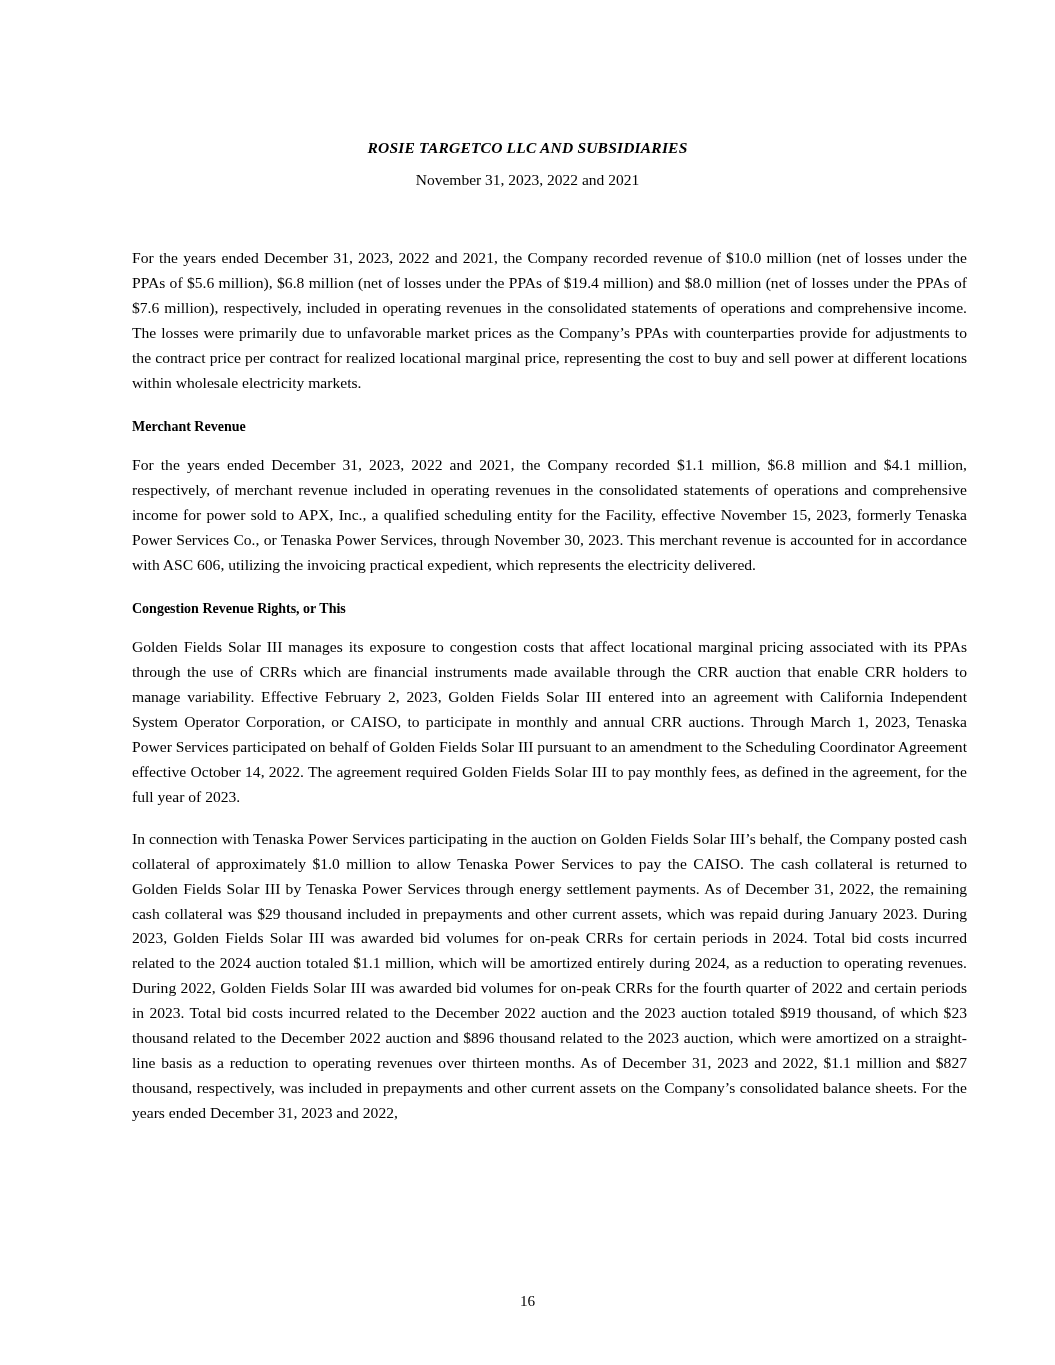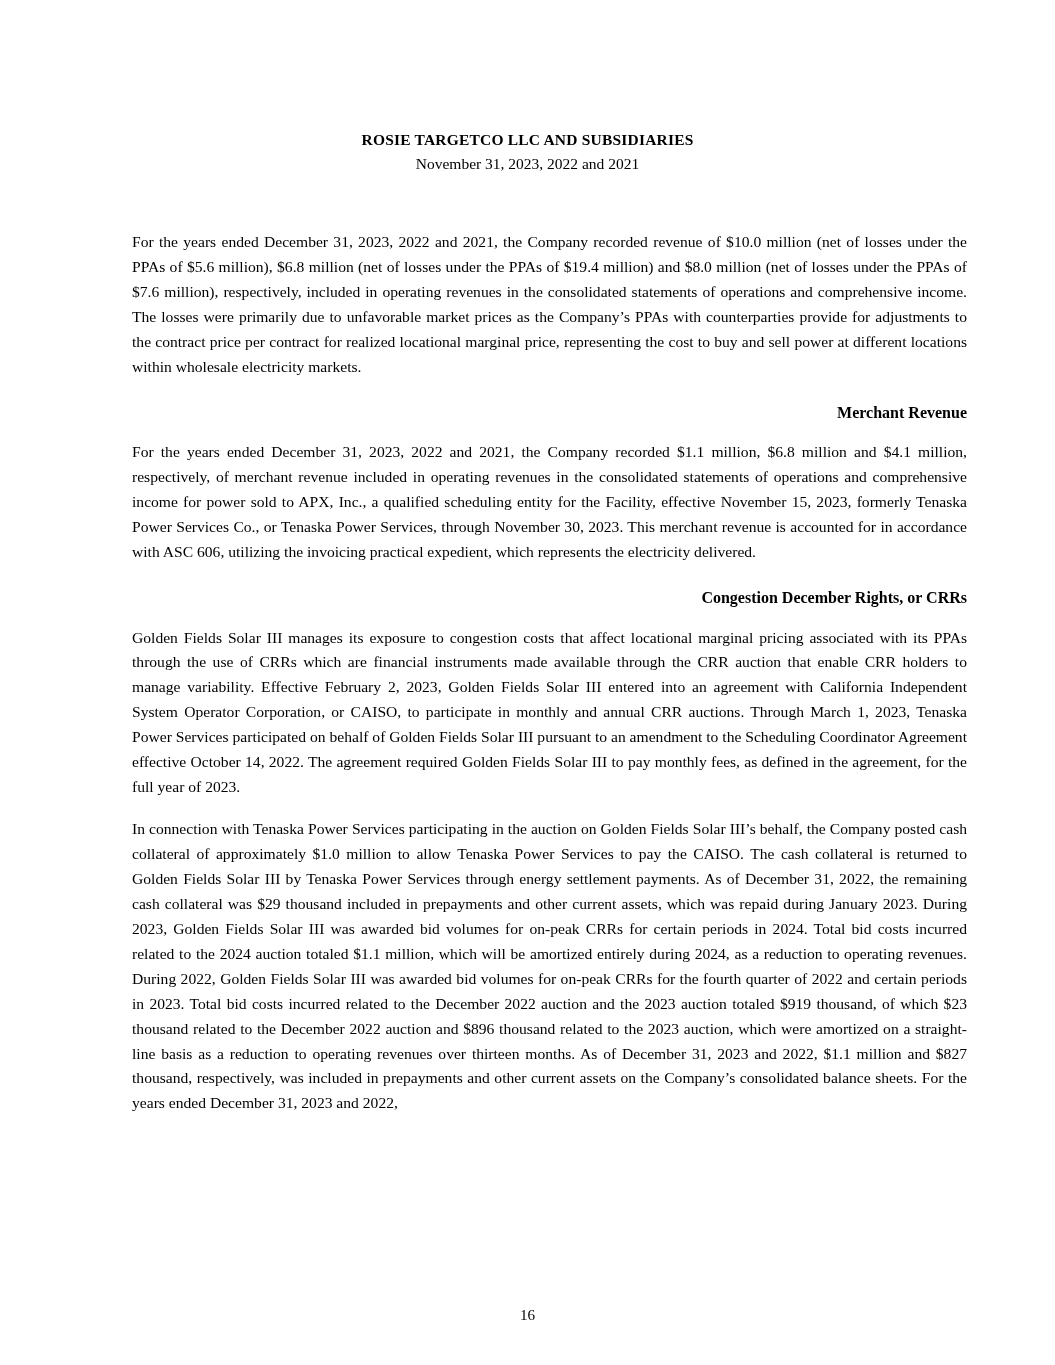--- a/index.html
+++ b/index.html
@@ -22,50 +22,51 @@
   }
   .header-block {
     text-align: center;
     margin-bottom: 0;
   }
   .doc-title {
     font-size: 15.5px;
     font-weight: bold;
     letter-spacing: 0.2px;
     line-height: 1.55;
-    margin: 0;
+    margin: 8px;
+    font-style: italic;
   }
   .doc-subtitle {
     font-size: 15.5px;
     font-weight: normal;
     line-height: 1.55;
     margin: 0;
   }
   .body-content {
     margin-top: 54px;
     margin-left: 44px;
   }
   p.para {
     font-size: 15.6px;
     line-height: 1.60;
     text-align: justify;
     text-justify: inter-word;
     margin: 0 0 17px 0;
     hyphens: none;
   }
   h3.subhead {
-    font-size: 16px;
+    font-size: 14px;
     font-weight: bold;
     line-height: 1.60;
-    text-align: right;
+    text-align: left;
     margin: 20px 0 15px 0;
   }
   .page-number {
     position: absolute;
-    bottom: 41px;
+    bottom: 55px;
     left: 0;
     width: 1055px;
     text-align: center;
     font-size: 15.2px;
   }
 </style>
 </head>
 <body>
 
 <div class="page">
@@ -74,19 +75,19 @@
     <div class="doc-title">ROSIE TARGETCO LLC AND SUBSIDIARIES</div>
     <div class="doc-subtitle">November 31, 2023, 2022 and 2021</div>
   </div>
 
   <div class="body-content">
     <p class="para">For the years ended December 31, 2023, 2022 and 2021, the Company recorded revenue of $10.0 million (net of losses under the PPAs of $5.6 million), $6.8 million (net of losses under the PPAs of $19.4 million) and $8.0 million (net of losses under the PPAs of $7.6 million), respectively, included in operating revenues in the consolidated statements of operations and comprehensive income. The losses were primarily due to unfavorable market prices as the Company’s PPAs with counterparties provide for adjustments to the contract price per contract for realized locational marginal price, representing the cost to buy and sell power at different locations within wholesale electricity markets.</p>
 
     <h3 class="subhead">Merchant Revenue</h3>
     <p class="para">For the years ended December 31, 2023, 2022 and 2021, the Company recorded $1.1 million, $6.8 million and $4.1 million, respectively, of merchant revenue included in operating revenues in the consolidated statements of operations and comprehensive income for power sold to APX, Inc., a qualified scheduling entity for the Facility, effective November 15, 2023, formerly Tenaska Power Services Co., or Tenaska Power Services, through November 30, 2023. This merchant revenue is accounted for in accordance with ASC 606, utilizing the invoicing practical expedient, which represents the electricity delivered.</p>
 
-    <h3 class="subhead">Congestion December Rights, or CRRs</h3>
+    <h3 class="subhead">Congestion Revenue Rights, or This</h3>
     <p class="para">Golden Fields Solar III manages its exposure to congestion costs that affect locational marginal pricing associated with its PPAs through the use of CRRs which are financial instruments made available through the CRR auction that enable CRR holders to manage variability. Effective February 2, 2023, Golden Fields Solar III entered into an agreement with California Independent System Operator Corporation, or CAISO, to participate in monthly and annual CRR auctions. Through March 1, 2023, Tenaska Power Services participated on behalf of Golden Fields Solar III pursuant to an amendment to the Scheduling Coordinator Agreement effective October 14, 2022. The agreement required Golden Fields Solar III to pay monthly fees, as defined in the agreement, for the full year of 2023.</p>
     <p class="para">In connection with Tenaska Power Services participating in the auction on Golden Fields Solar III’s behalf, the Company posted cash collateral of approximately $1.0 million to allow Tenaska Power Services to pay the CAISO. The cash collateral is returned to Golden Fields Solar III by Tenaska Power Services through energy settlement payments. As of December 31, 2022, the remaining cash collateral was $29 thousand included in prepayments and other current assets, which was repaid during January 2023. During 2023, Golden Fields Solar III was awarded bid volumes for on-peak CRRs for certain periods in 2024. Total bid costs incurred related to the 2024 auction totaled $1.1 million, which will be amortized entirely during 2024, as a reduction to operating revenues. During 2022, Golden Fields Solar III was awarded bid volumes for on-peak CRRs for the fourth quarter of 2022 and certain periods in 2023. Total bid costs incurred related to the December 2022 auction and the 2023 auction totaled $919 thousand, of which $23 thousand related to the December 2022 auction and $896 thousand related to the 2023 auction, which were amortized on a straight-line basis as a reduction to operating revenues over thirteen months. As of December 31, 2023 and 2022, $1.1 million and $827 thousand, respectively, was included in prepayments and other current assets on the Company’s consolidated balance sheets. For the years ended December 31, 2023 and 2022,</p>
   </div>
 
   <div class="page-number">16</div>
 </div>
 
 </body></html>

